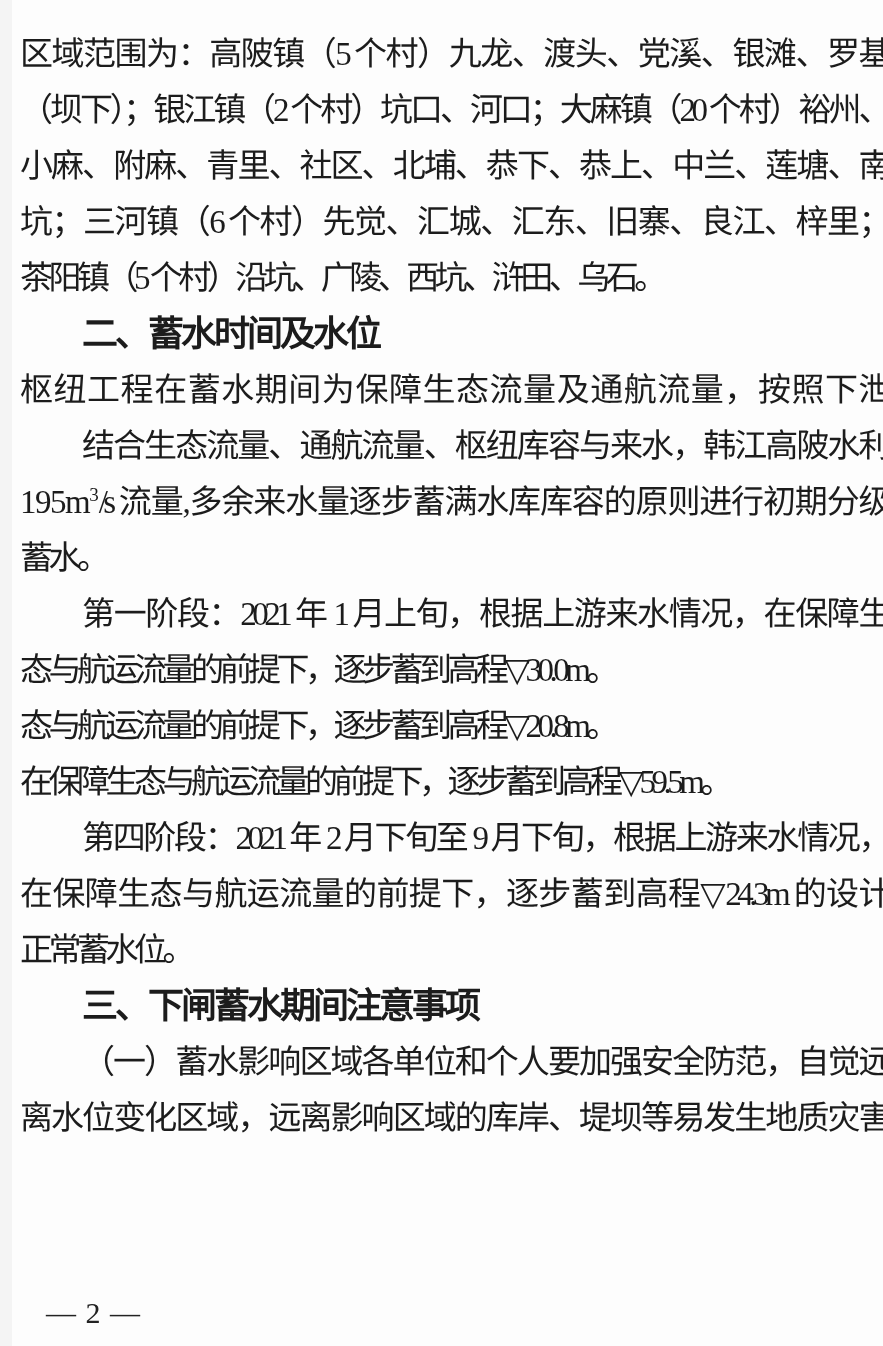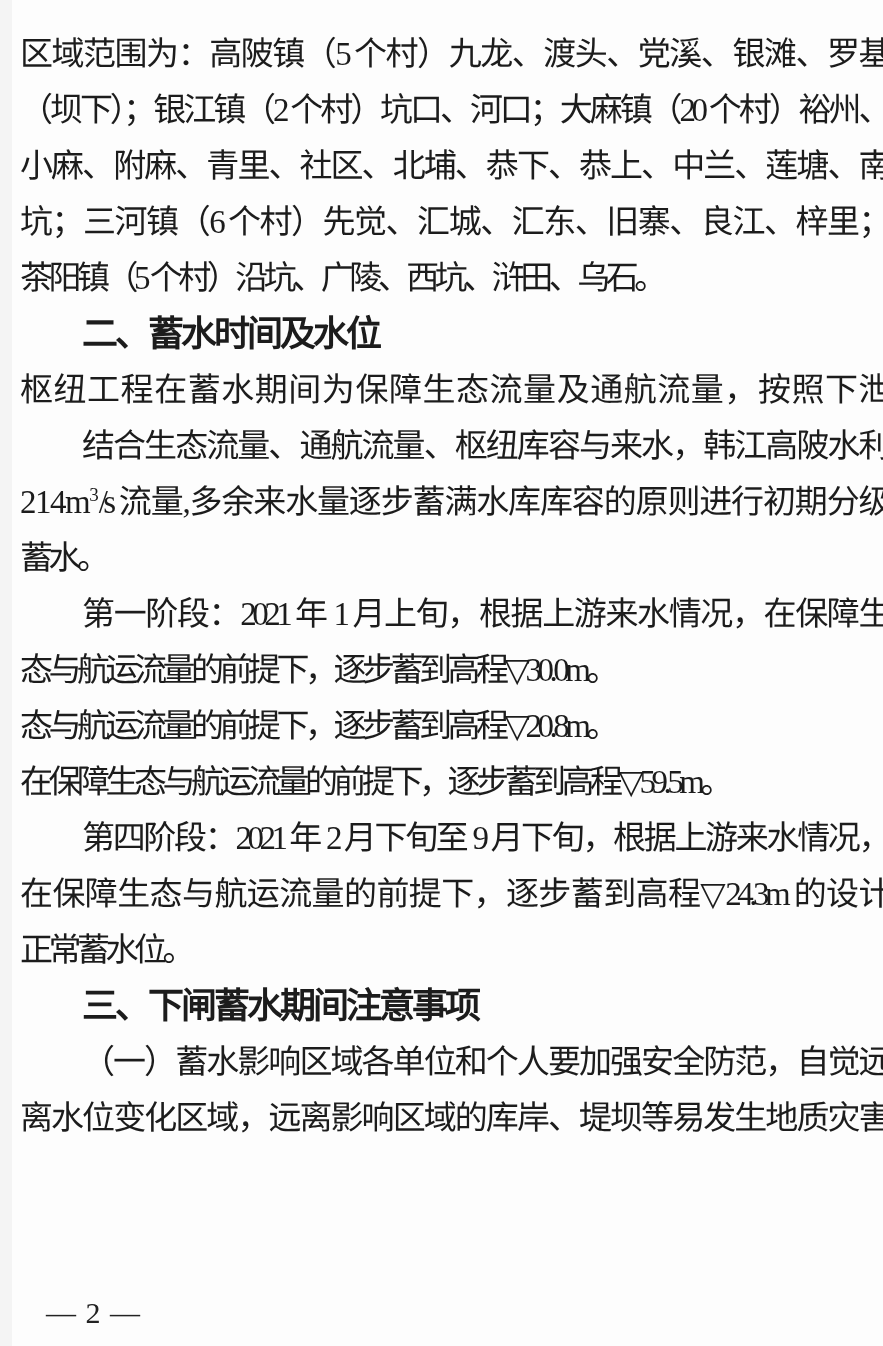--- a/index.html
+++ b/index.html
@@ -68,21 +68,21 @@
     <div class="doc-line fill">小麻、附麻、青里、社区、北埔、恭下、恭上、中兰、莲塘、南</div>
     <div class="doc-line fill">坑；三河镇（6 个村）先觉、汇城、汇东、旧寨、良江、梓里；</div>
     <div class="doc-line">茶阳镇（5 个村）沿坑、广陵、西坑、浒田、乌石。</div>
   </div>
 
   <div class="doc-line heading indent">二、蓄水时间及水位</div>
 
   <div>
     <div class="doc-line fill">枢纽工程在蓄水期间为保障生态流量及通航流量，按照下泄</div>
     <div class="doc-line fill indent">结合生态流量、通航流量、枢纽库容与来水，韩江高陂水利</div>
-    <div class="doc-line fill"><span class="latin">214m</span><span class="sup">3</span><span>/s 流量,多余来水量逐步蓄满水库库容的原则进行初期分级</span></div>
+    <div class="doc-line fill"><span class="latin">195m</span><span class="sup">3</span><span>/s 流量,多余来水量逐步蓄满水库库容的原则进行初期分级</span></div>
     <div class="doc-line">蓄水。</div>
   </div>
 
   <div>
     <div class="doc-line fill indent">第一阶段：2021 年 1 月上旬，根据上游来水情况，在保障生</div>
     <div class="doc-line">态与航运流量的前提下，逐步蓄到高程▽30.0m。</div>
   </div>
 
   <div>
     <div class="doc-line">态与航运流量的前提下，逐步蓄到高程▽20.8m。</div>

